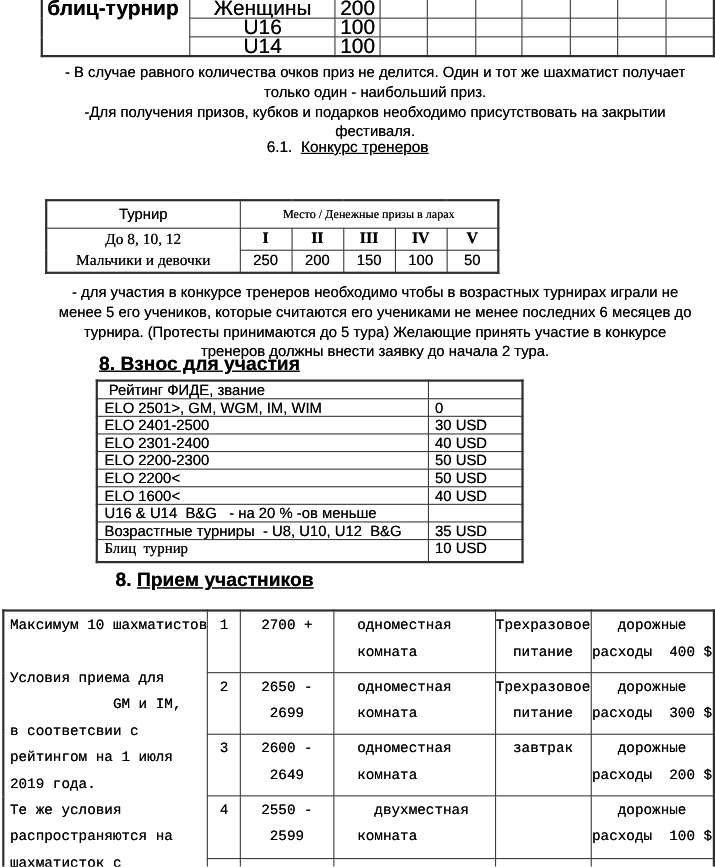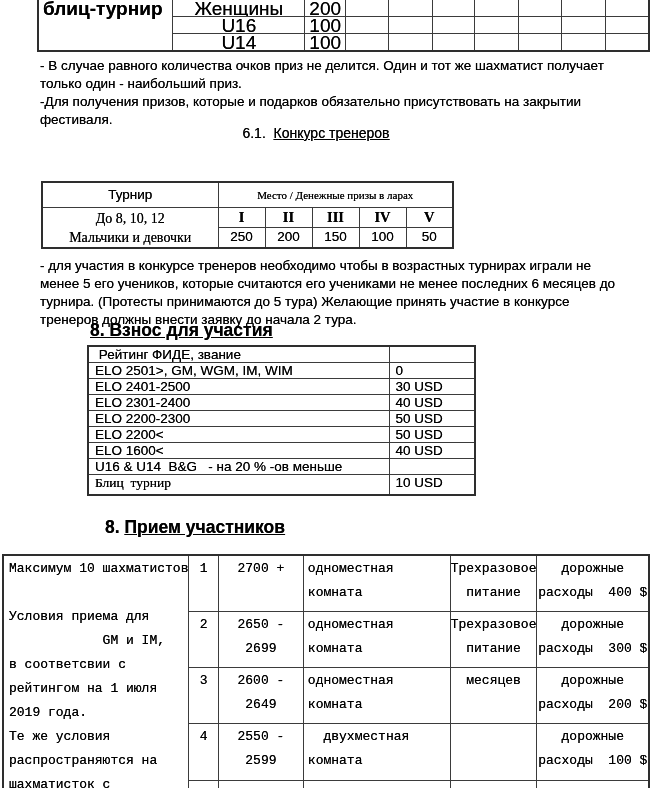--- a/index.html
+++ b/index.html
@@ -13,21 +13,21 @@
   td { border:1px solid #3b3b3b; vertical-align:top; overflow:hidden; }
   .center { text-align:center; }
 
   
   .top-table { position:absolute; left:37px; top:0; border:2px solid #2e2e2e; border-top:none; }
   .top-table td { font-size:19px; line-height:15px; padding-top:1px; }
   .top-table tr { height:16px; }
   .top-table .grp { font-weight:bold; padding-left:4px; white-space:pre; }
 
   
-  .para { position:absolute; left:40px; width:578px; font-size:13.5px; line-height:18px; }
+  .para { position:absolute; left:52px; width:578px; font-size:13.5px; line-height:18px;text-align:center; }
 
   
   .h61 { position:absolute; left:0; top:125px; width:632px; text-align:center;
          font-size:14px; font-weight:normal; }
   .h61 .t { text-decoration:underline; }
 
   
   .coach-table { position:absolute; left:41px; top:181px; border:2px solid #2e2e2e; }
   .coach-table td { text-align:center; }
   .coach-hdr1 { font-size:13.5px; line-height:24px; height:25px; }
@@ -47,21 +47,21 @@
   .fee-table td { font-size:13.5px; line-height:14px; padding:1px 0 0 6px; white-space:pre; }
   .fee-table tr { height:16px; }
   .fee-blitz { font-family:"Liberation Serif", serif; font-size:15px; }
 
   
   .rec-table { position:absolute; left:2px; top:554px; border:2px solid #2e2e2e; }
   .rec-table td { font-size:13px; line-height:24px; padding-top:1px;font-family:Liberation Mono, monospace; }
   .rec-note { white-space:pre; padding-left:5px; }
   .rec-num { text-align:center; }
   .rec-rating { text-align:center; }
-  .rec-room { white-space:pre-wrap; padding-left:4px; }
+  .rec-room { white-space:pre-wrap; padding-left:21px; }
   .rec-meals { text-align:center; white-space:pre-wrap; }
   .rec-travel { text-align:center; white-space:pre-wrap; }
 </style>
 </head>
 <body>
 
 <div class="doc">
 
   <table class="top-table">
     <colgroup>
@@ -108,21 +108,21 @@
       <td></td>
           <td></td>
       <td></td>
           <td></td>
       <td></td>
     </tr>
   </tbody>
     </table>
 
   <div class="para" style="top:57px"> -  В случае равного количества очков приз не делится. Один и тот же шахматист получает только один - наибольший приз.</div>
-  <div class="para" style="top:93px">-Для получения призов, которые и подарков обязательно присутствовать на закрытии фестиваля.</div>
+  <div class="para" style="top:93px">-Для получения призов, кубков и подарков необходимо присутствовать на закрытии фестиваля.</div>
 
   <div class="h61">
     <span class="n">6.1.</span>&nbsp;
     <span class="t">Конкурс тренеров</span>
   </div>
 
 
   <table class="coach-table">
     <colgroup>
       <col style="width:176px">
@@ -192,20 +192,24 @@
       <td>ELO 2200&lt;</td>
       <td>50 USD</td>
     </tr>
     <tr>
       <td>ELO 1600&lt;</td>
       <td>40 USD</td>
     </tr>
     <tr>
       <td>U16 &amp; U14  B&amp;G   - на 20 % -ов меньше</td>
       <td></td>
+    </tr>
+    <tr>
+      <td>Возрастгные турниры  - U8, U10, U12  B&amp;G</td>
+      <td>35 USD</td>
     </tr>
     <tr style="height:20px">
       <td class="fee-blitz">Блиц  турнир</td>
       <td>10 USD</td>
     </tr>
   </tbody>
     </table>
 
   <div class="bigh" style="left:105px; top:517px">
     <span>8.</span>
@@ -250,21 +254,21 @@
       <td class="rec-room">одноместная комната</td>
       <td class="rec-meals">Трехразовое
 питание</td>
       <td class="rec-travel">дорожные
 расходы  300 $</td>
     </tr>
     <tr style="height:32px">
       <td class="rec-num">3</td>
       <td class="rec-rating">2600 - 2649</td>
       <td class="rec-room">одноместная комната</td>
-      <td class="rec-meals">месяцев</td>
+      <td class="rec-meals">завтрак</td>
       <td class="rec-travel">дорожные
 расходы  200 $</td>
     </tr>
     <tr style="height:32px">
       <td class="rec-num">4</td>
       <td class="rec-rating">2550 - 2599</td>
       <td class="rec-room">  двухместная
 комната</td>
       <td class="rec-meals"></td>
       <td class="rec-travel">дорожные

